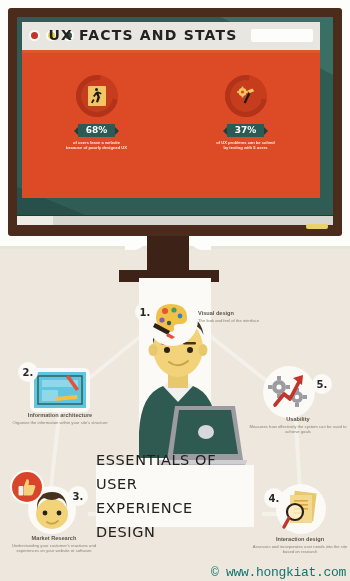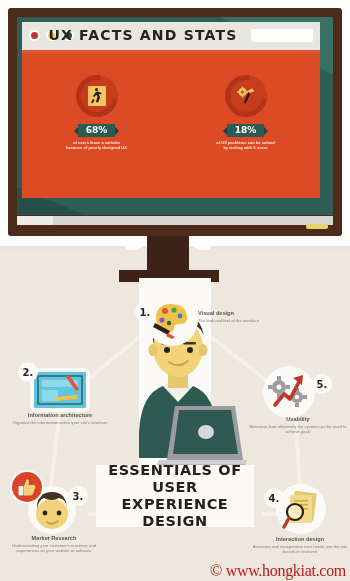--- a/index.html
+++ b/index.html
@@ -248,32 +248,32 @@
   }
   .title-plate {
     position: absolute; left: 96px; top: 175px;
     width: 158px; height: 62px;
     background: #fbfaf6;
     display: flex; flex-direction: column;
     align-items: center; justify-content: center;
   }
   .main-title {
     font-family: "DejaVu Sans", sans-serif;
-    font-weight: bold;
+    font-weight: normal;
     font-size: 14.5px;
-    line-height: 17px;
+    line-height: 24px;
     letter-spacing: 0.6px;
     color: #23201d;
-    text-align: center;
+    text-align: left;
   }
   .watermark {
     position: absolute; right: 4px; bottom: 1px;
-    font-family: Liberation Serif, serif;
-    font-size: 16px;
-    color: #b91c1c;
+    font-family: Liberation Mono, monospace;
+    font-size: 13px;
+    color: #0f766e;
     letter-spacing: -0.3px;
   }
 </style>
 </head>
 <body>
 
 <div id="page">
 
   <div class="wall"></div>
   <div class="desk"></div>
@@ -335,21 +335,21 @@
                   <rect x="6.6" y="1.6" width="1.8" height="2.4"></rect>
                   <rect x="6.6" y="10" width="1.8" height="2.4"></rect>
                   <rect x="2.1" y="6.1" width="2.4" height="1.8"></rect>
                   <rect x="10.5" y="6.1" width="2.4" height="1.8"></rect>
                 </g>
                 <path d="M12.5 5.5 L17.5 3.5 L19.2 6.2 L14.6 8.1z" fill="#f3c663"></path>
                 <path d="M13.4 7.6 L8.6 17.5 L10.7 18.6 L15.3 8.7z" fill="#1d1b18"></path>
               </svg>
             </div>
           </div>
-          <div class="ribbon">18%</div>
+          <div class="ribbon">37%</div>
           <div class="stat-text">of UX problems can be solved by testing with 5 users</div>
         </div>
 
 
 
       </div>
     </div>
   </div>
 
   <div class="diagram">

